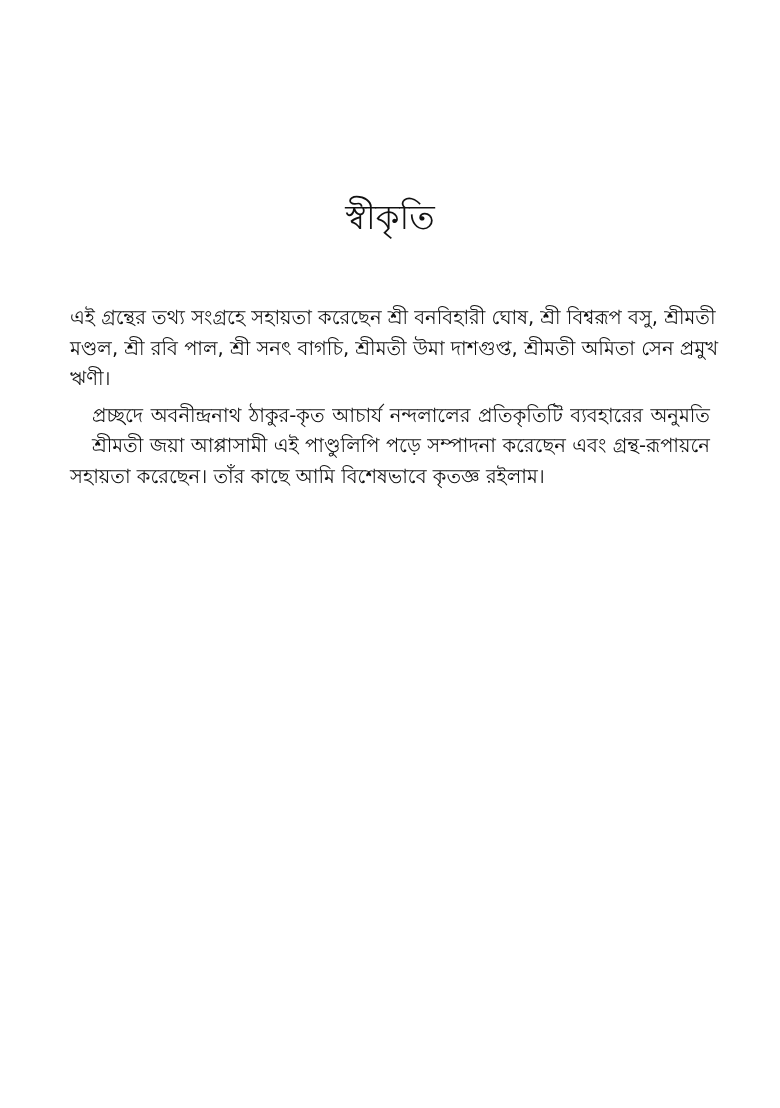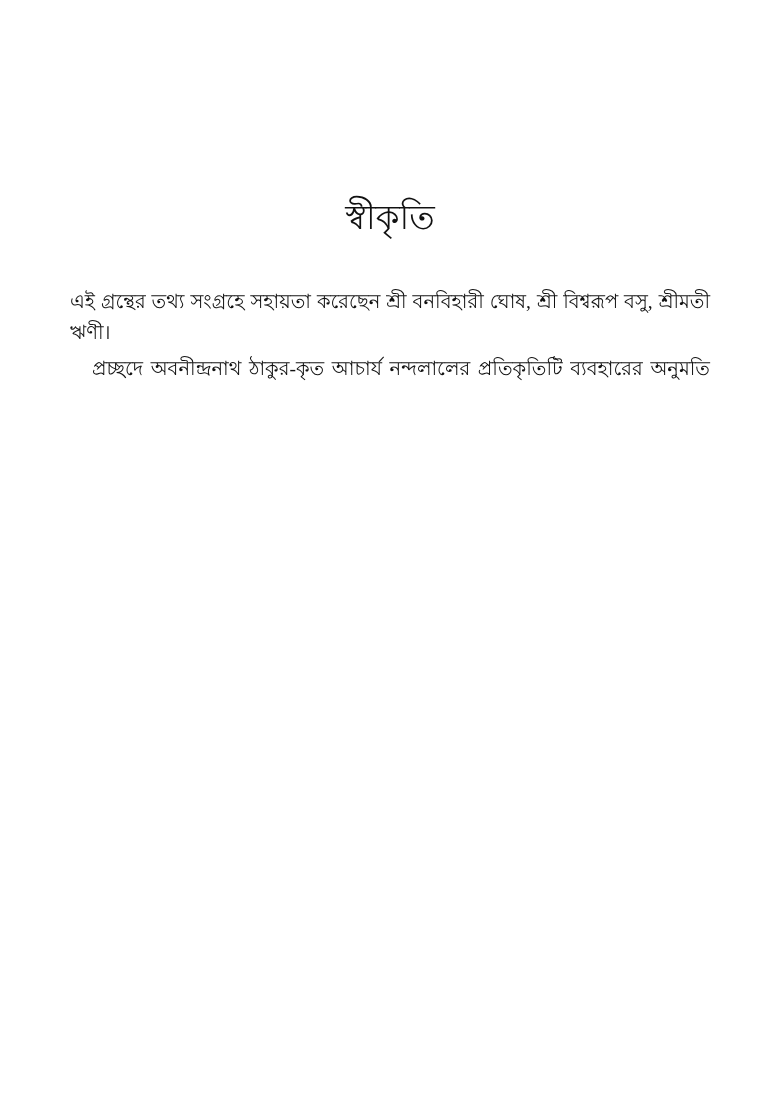--- a/index.html
+++ b/index.html
@@ -28,23 +28,22 @@
       width: 780px;
       text-align: center;
       font-size: 34px;
       line-height: 50px;
       font-family: "DejaVu Sans", sans-serif;
       color: #111;
     }
     .body-text {
       position: absolute;
       left: 70px;
-      top: 287px;
+      top: 303px;
       width: 640px;
-      font-family: Liberation Serif, serif;
     }
     .line {
       display: block;
       font-size: 19.5px;
       line-height: 30.5px;
       height: 30.5px;
       white-space: nowrap;
       text-align: justify;
       text-align-last: justify;
       color: #111;
@@ -62,24 +61,27 @@
 </head>
 <body>
 
 <div class="page">
   <div class="title">স্বীকৃতি</div>
 
   <div class="body-text">
 
     <div>
       <span class="line">এই গ্রন্থের তথ্য সংগ্রহে সহায়তা করেছেন শ্রী বনবিহারী ঘোষ, শ্রী বিশ্বরূপ বসু, শ্রীমতী</span>
+      <span class="line">মণ্ডল, শ্রী রবি পাল, শ্রী সনৎ বাগচি, শ্রীমতী উমা দাশগুপ্ত, শ্রীমতী অমিতা সেন প্রমুখ</span>
       <span class="line last">ঋণী।</span>
     </div>
     <div class="para-gap"></div>
 
     <div>
       <span class="line indent">প্রচ্ছদে অবনীন্দ্রনাথ ঠাকুর-কৃত আচার্য নন্দলালের প্রতিকৃতিটি ব্যবহারের অনুমতি</span>
     </div>
 
     <div>
+      <span class="line indent">শ্রীমতী জয়া আপ্পাসামী এই পাণ্ডুলিপি পড়ে সম্পাদনা করেছেন এবং গ্রন্থ-রূপায়নে</span>
+      <span class="line last">সহায়তা করেছেন।  তাঁর কাছে আমি বিশেষভাবে কৃতজ্ঞ রইলাম।</span>
     </div>
   </div>
 </div>
 
 </body></html>

